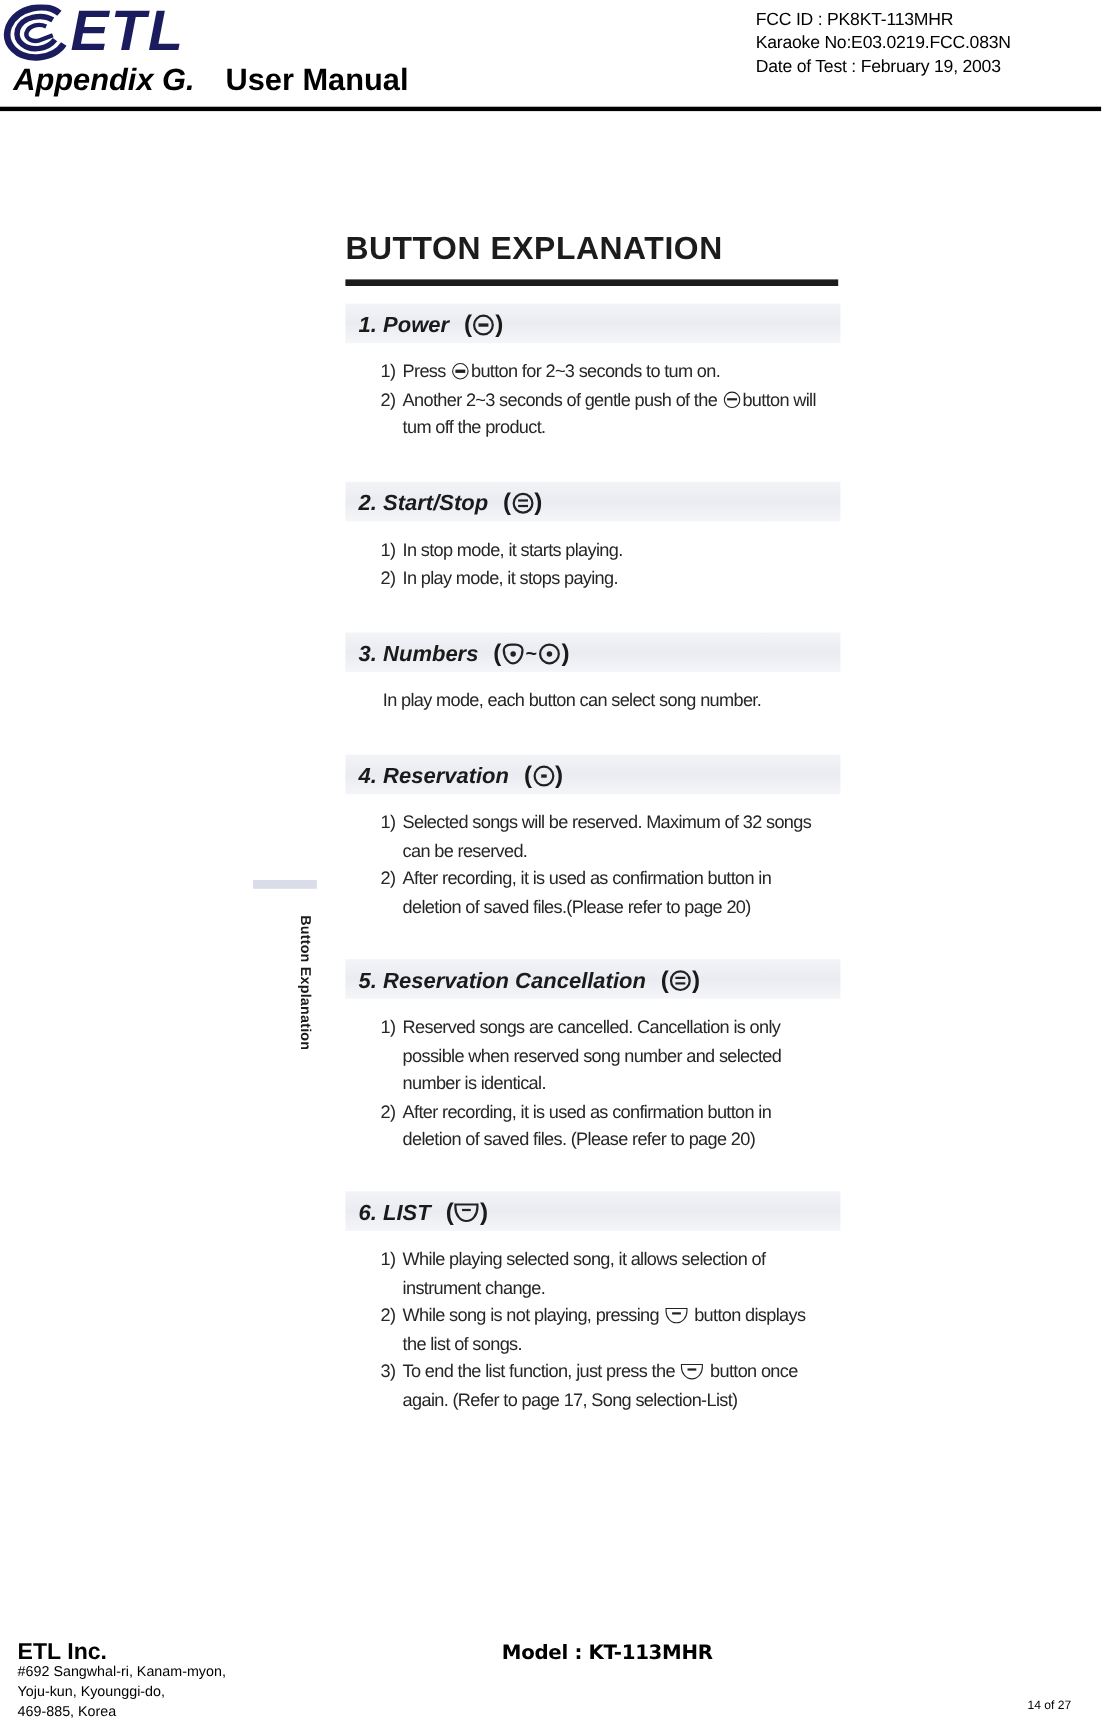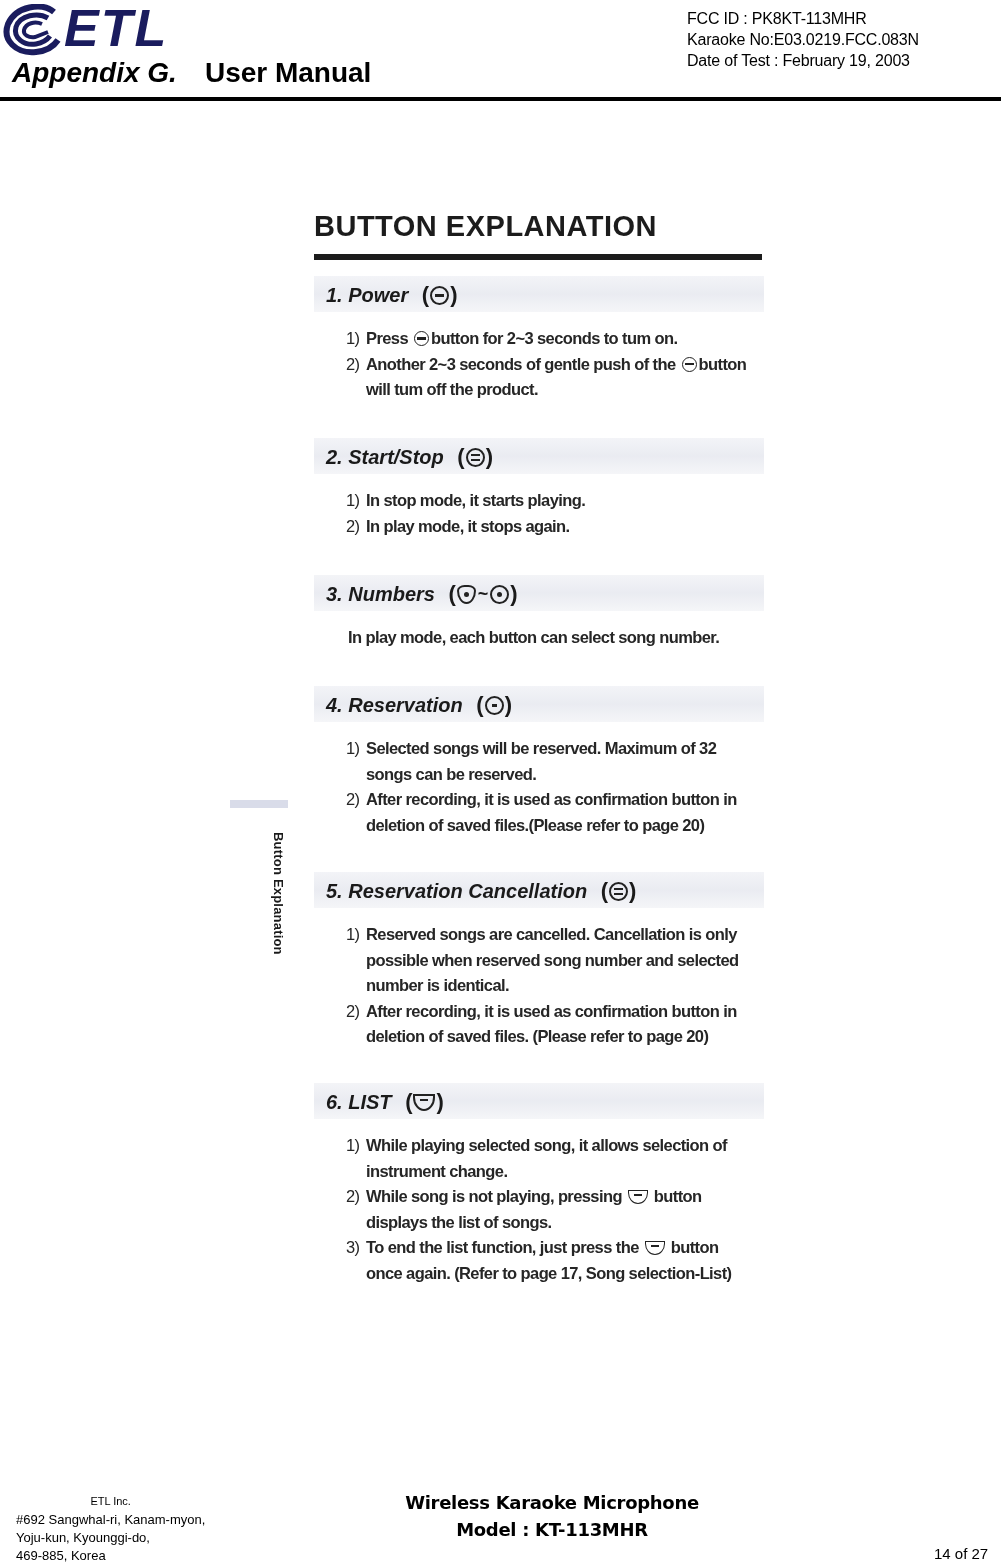--- a/index.html
+++ b/index.html
@@ -41,38 +41,38 @@
   .btn-glyph.shield { border-radius: 40% 40% 50% 50% / 30% 30% 70% 70%; }
   .btn-glyph.small-minus::after { content: ""; position: absolute; left: 5px; right: 5px; top: 6px; height: 3px; background: #222; }
   .btn-glyph.oval { width: 18px; height: 13px; border-radius: 0 0 50% 50% / 0 0 80% 80%; border-top-width: 2px; }
   .btn-glyph.oval::after { content: ""; position: absolute; left: 5px; right: 5px; top: 3px; height: 2px; background: #222; }
   .tilde { font-size: 18px; font-weight: bold; margin: 0 1px; }
 
   .items { position: relative; margin-top: 14px; padding-left: 32px; font-size: 16.5px; line-height: 25.5px;
            color: #262626; letter-spacing: -0.6px; }
   .item { display: flex; }
   .item-num { flex: 0 0 auto; width: 20px; }
-  .item-text { flex: 1 1 auto; font-weight: bold; }
+  .item-text { flex: 1 1 auto; }
   .inline-glyph { display: inline-block; width: 13px; height: 13px; border: 1.6px solid #222; border-radius: 50%;
                   position: relative; vertical-align: -2px; margin: 0 2px; }
   .inline-glyph.minus::after { content: ""; position: absolute; left: 2px; right: 2px; top: 5px; height: 2.5px; background: #222; }
   .inline-glyph.oval { width: 18px; height: 12px; border-radius: 0 0 50% 50% / 0 0 80% 80%; }
   .inline-glyph.oval::after { content: ""; position: absolute; left: 5px; right: 5px; top: 3px; height: 2px; background: #222; }
 
   .side-tab { position: absolute; left: 228px; top: 800px; width: 60px; height: 190px; }
   .side-tab-mark { position: absolute; left: 2px; top: 0; width: 58px; height: 8px; background: #c9cde0; opacity: 0.7; }
   .side-tab-text { position: absolute; left: 58px; top: 32px; transform-origin: 0 0; transform: rotate(90deg);
                    font-size: 13px; font-weight: bold; color: #1a1a1a; white-space: nowrap; letter-spacing: 0.2px; }
 
   
   .footer-left { position: absolute; left: 16px; top: 1492px; font-size: 13px; line-height: 18px; }
-  .footer-left .co { font-size: 11px; font-weight: normal; line-height: 19px; text-align: center; }
+  .footer-left .co { font-size: 21px; font-weight: bold; line-height: 19px; }
   .footer-center { position: absolute; left: 370px; top: 1489px; width: 364px; text-align: center;
                    font-family: "DejaVu Sans", sans-serif; font-weight: bold; font-size: 18px; line-height: 27px; letter-spacing: -0.3px; }
-  .footer-right { position: absolute; left: 934px; top: 1545px; font-size: 15px; }
+  .footer-right { position: absolute; left: 934px; top: 1545px; font-size: 11px; }
 </style>
 </head>
 <body>
 
 <div class="logo">
   <svg width="62" height="52" viewBox="0 0 62 52" style="position:absolute;left:0;top:0">
     <path d="M52 8 C40 -2 14 2 6 20 C0 36 14 50 34 48 C44 47 52 42 56 36" fill="none" stroke="#1a1c5e" stroke-width="6"></path>
     <path d="M46 14 C36 8 18 11 14 23 C11 34 22 42 34 40 C40 39 45 36 48 32" fill="none" stroke="#1a1c5e" stroke-width="5"></path>
     <path d="M40 20 C33 17 24 19 22 26 C21 31 27 34 33 33 L46 28" fill="none" stroke="#1a1c5e" stroke-width="4"></path>
   </svg>
@@ -135,21 +135,21 @@
           </span>
       </div>
     </div>
     <div class="items">
       <div class="item">
         <span class="item-num">1)</span>
         <span class="item-text">In stop mode, it starts playing.</span>
       </div>
       <div class="item">
         <span class="item-num">2)</span>
-        <span class="item-text">In play mode, it stops again.</span>
+        <span class="item-text">In play mode, it stops paying.</span>
       </div>
     </div>
   </div>
 
   <div class="sec" style="top:375px">
     <div class="sec-head">
       <div class="sec-band"></div>
       <div class="sec-label">
         <span>3. Numbers</span>
         <span class="sec-icon">
@@ -246,17 +246,16 @@
 </div>
 
 <div class="footer-left">
   <div class="co">ETL Inc.</div>
   <div>#692 Sangwhal-ri, Kanam-myon,</div>
   <div>Yoju-kun, Kyounggi-do,</div>
   <div>469-885,  Korea</div>
 </div>
 
 <div class="footer-center">
-  <div>Wireless Karaoke Microphone</div>
   <div>Model : KT-113MHR</div>
 </div>
 
 <div class="footer-right">14 of 27</div>
 
 </body></html>

